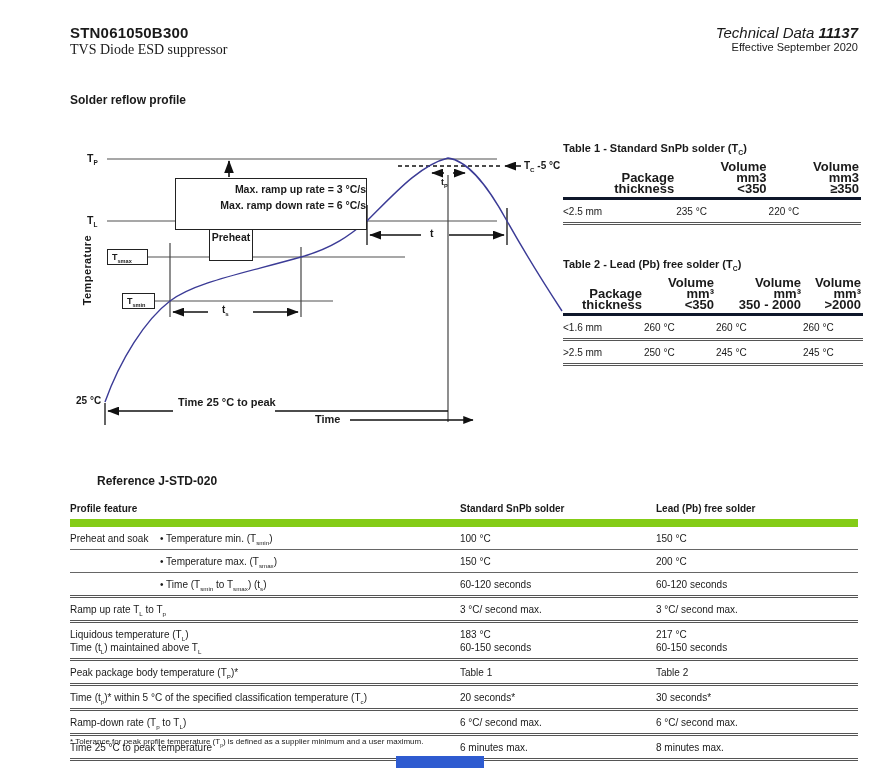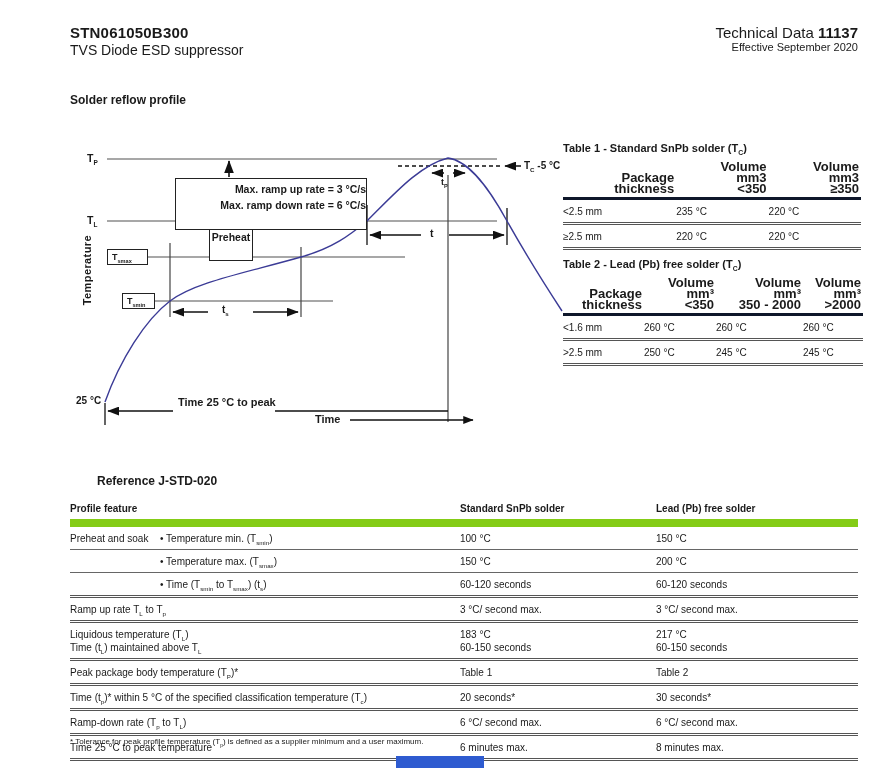--- a/index.html
+++ b/index.html
@@ -9,22 +9,22 @@
     font-family:"Liberation Sans", sans-serif;
     color:#1a1a1a;
     position:relative;
     overflow:hidden;
   }
   sub { font-size:0.62em; line-height:0; }
   .abs { position:absolute; }
 
   
   .part-number { left:70px; top:24px; font-size:15px; font-weight:bold; letter-spacing:0.2px; }
-  .product-subtitle { left:70px; top:42px; font-size:14px; }
-  .doc-title { right:32px; top:24px; font-size:15px; text-align:right; }
+  .product-subtitle { left:70px; top:42px; font-size:14px;font-family:Liberation Serif, serif; }
+  .doc-title { right:32px; top:24px; font-size:15px; text-align:right;font-style:italic; }
   .doc-title b { font-weight:bold; }
   .effective-date { right:32px; top:41px; font-size:11px; text-align:right; }
   .section-title { left:70px; top:93px; font-size:12px; font-weight:bold; }
 
   
   .chart { left:65px; top:135px; width:515px; height:305px; }
   .chart .lbl { position:absolute; font-size:10.5px; font-weight:bold; white-space:nowrap; }
   .chart svg { position:absolute; left:0; top:0; }
   .boxed { position:absolute; border:1px solid #222; background:#fff; font-weight:bold; }
   .ramp-box { left:110px; top:43px; width:192px; height:52px; font-size:10.5px; line-height:16px; padding:2px 0 0 9px;text-align:right; }
@@ -140,25 +140,20 @@
       <tr>
         <th>Package<br>thickness</th>
         <th>Volume<br>mm3<br>&lt;350</th>
         <th>Volume<br>mm3<br>≥350</th>
       </tr>
     </thead>
     <tbody>
       <tr>
         <td>&lt;2.5 mm</td>
         <td>235 °C</td>
-        <td>220 °C</td>
-      </tr>
-      <tr>
-        <td>≥2.5 mm</td>
-        <td>220 °C</td>
         <td>220 °C</td>
       </tr>
     </tbody>
   </table>
 </div>
 
 <div class="mini-table table2">
   <div class="title">Table 2 - Lead (Pb) free solder (T<sub>C</sub>)</div>
   <table>
     <colgroup>

